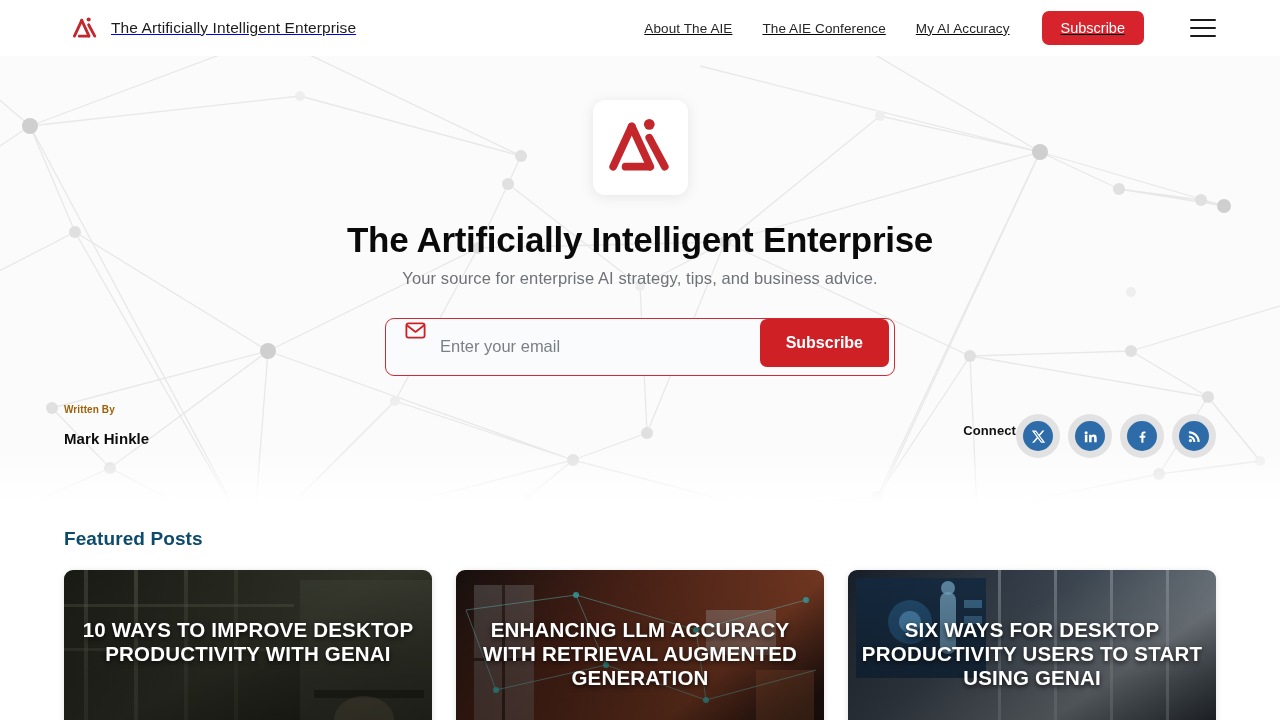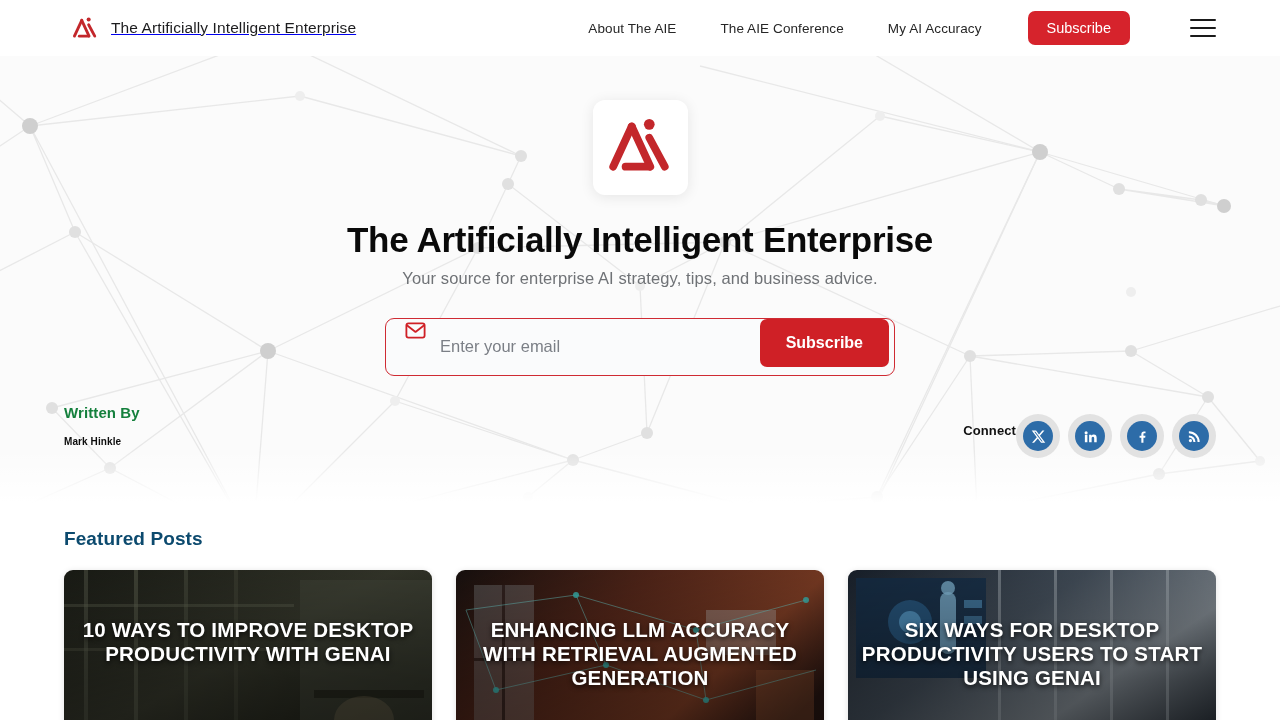--- a/index.html
+++ b/index.html
@@ -16,21 +16,21 @@
     position: relative; z-index: 40;
     height: 56px; width: 100%;
     background: #ffffff;
     display: flex; align-items: center;
     padding: 0 64px 0 72px;
   }
   .brand { display: flex; align-items: center; gap: 13px; }
   .brand-mark { width: 26px; height: 26px; display: block; }
   .brand-title { font-size: 15.5px; color: #1d1d1f; letter-spacing: .1px; white-space: nowrap; }
 
-  .nav { margin-left: auto; display: flex; align-items: center; gap: 44px; }
+  .nav { margin-left: auto; display: flex; align-items: center; gap: 30px; text-decoration: underline; }
   .nav-link {
     font-size: 13.5px; color: #262626; text-decoration: none; white-space: nowrap;
     letter-spacing: .1px;
   }
   .btn-subscribe-top {
     background: #d6232c; color: #fff; border: none;
     font-size: 14.5px; font-family: inherit;
     padding: 9px 19px; border-radius: 7px; cursor: pointer;
     margin-left: 2px; white-space: nowrap;
   }
@@ -103,22 +103,22 @@
 
   
   .strip {
     position: absolute; z-index: 6;
     left: 0; right: 0; bottom: 0;
     height: 120px;
     padding: 0 64px;
     display: flex; align-items: flex-start; justify-content: space-between;
   }
   .author { padding-top: 6px; }
-  .author-label { font-size: 15px; font-weight: 700; color: #15803d; letter-spacing: .1px; }
-  .author-name { margin-top: 15px; font-size: 10px; font-weight: 700; color: #0d0d0d; letter-spacing: .1px; }
+  .author-label { font-size: 10px; font-weight: 700; color: #a16207; letter-spacing: .1px; }
+  .author-name { margin-top: 15px; font-size: 15px; font-weight: 700; color: #0d0d0d; letter-spacing: .1px; }
 
   .connect { display: flex; flex-direction: row; align-items: center; padding-top: 4px; }
   .connect-label { font-size: 13px; font-weight: 700; color: #111; letter-spacing: .1px; }
   .social-row { margin-top: 12px; display: flex; gap: 8px; }
   .social {
     width: 44px; height: 44px; border-radius: 50%;
     background: #e2e2e2;
     display: flex; align-items: center; justify-content: center;
     cursor: pointer;
   }

